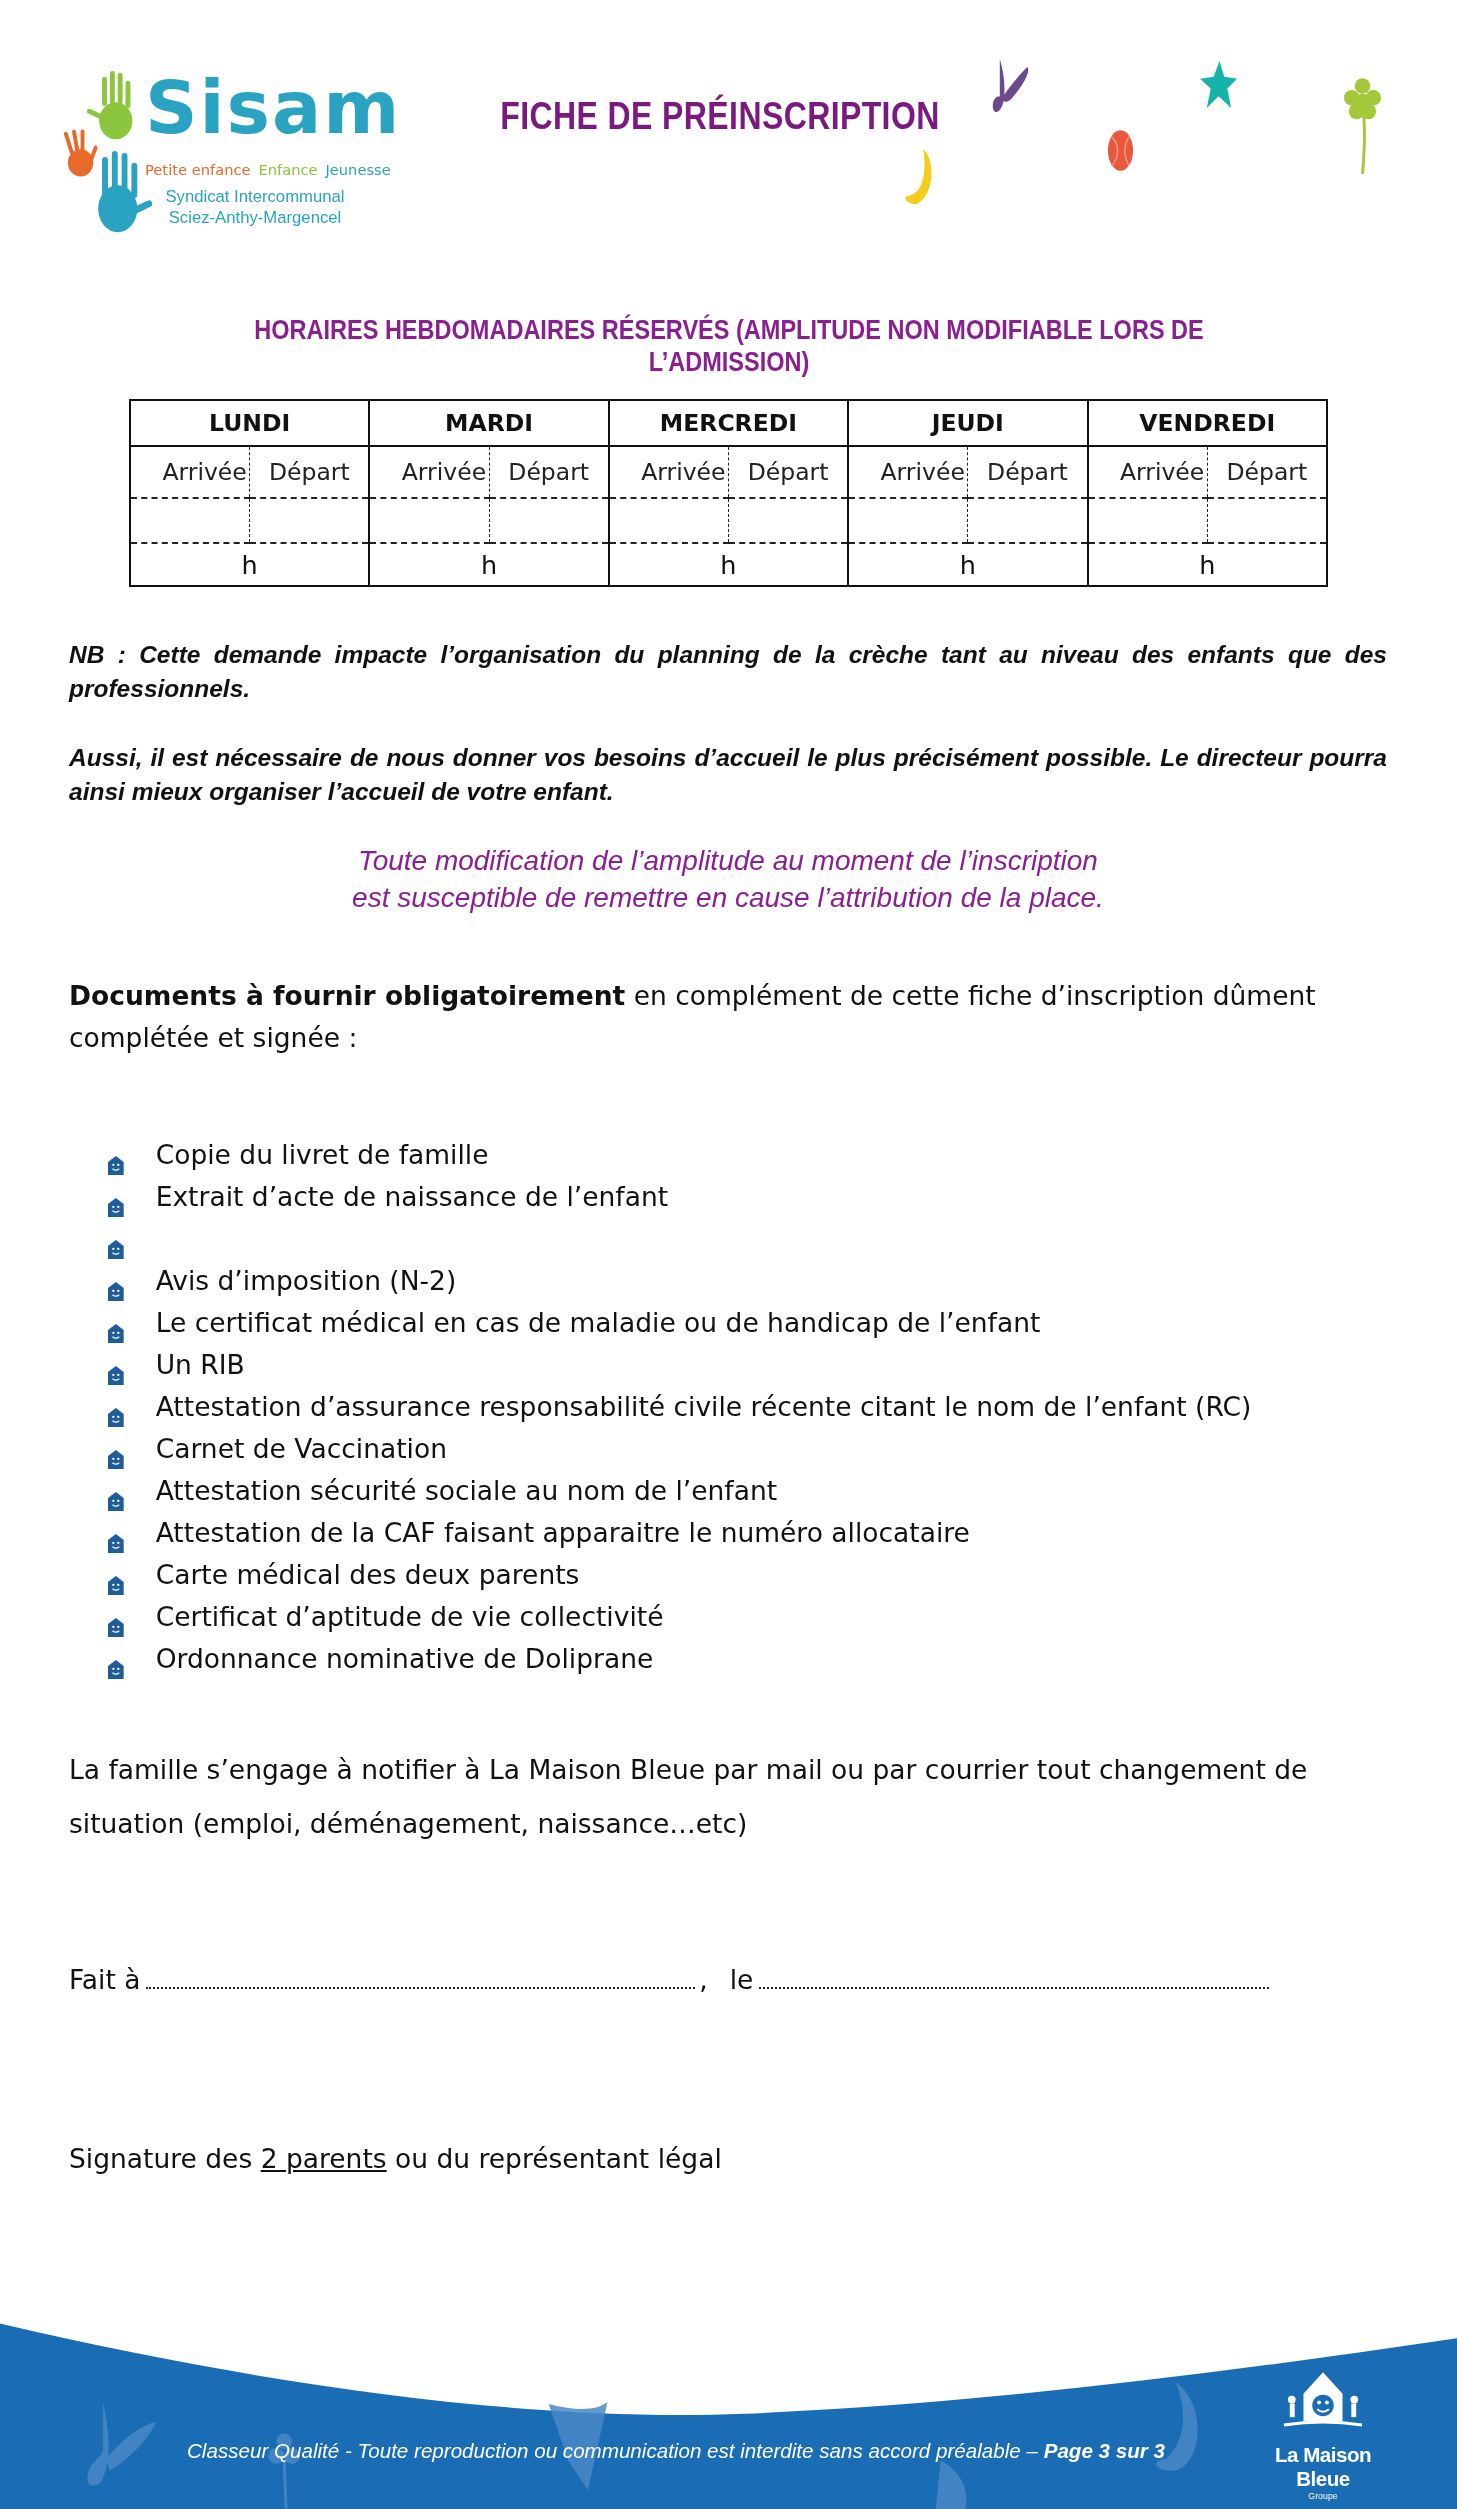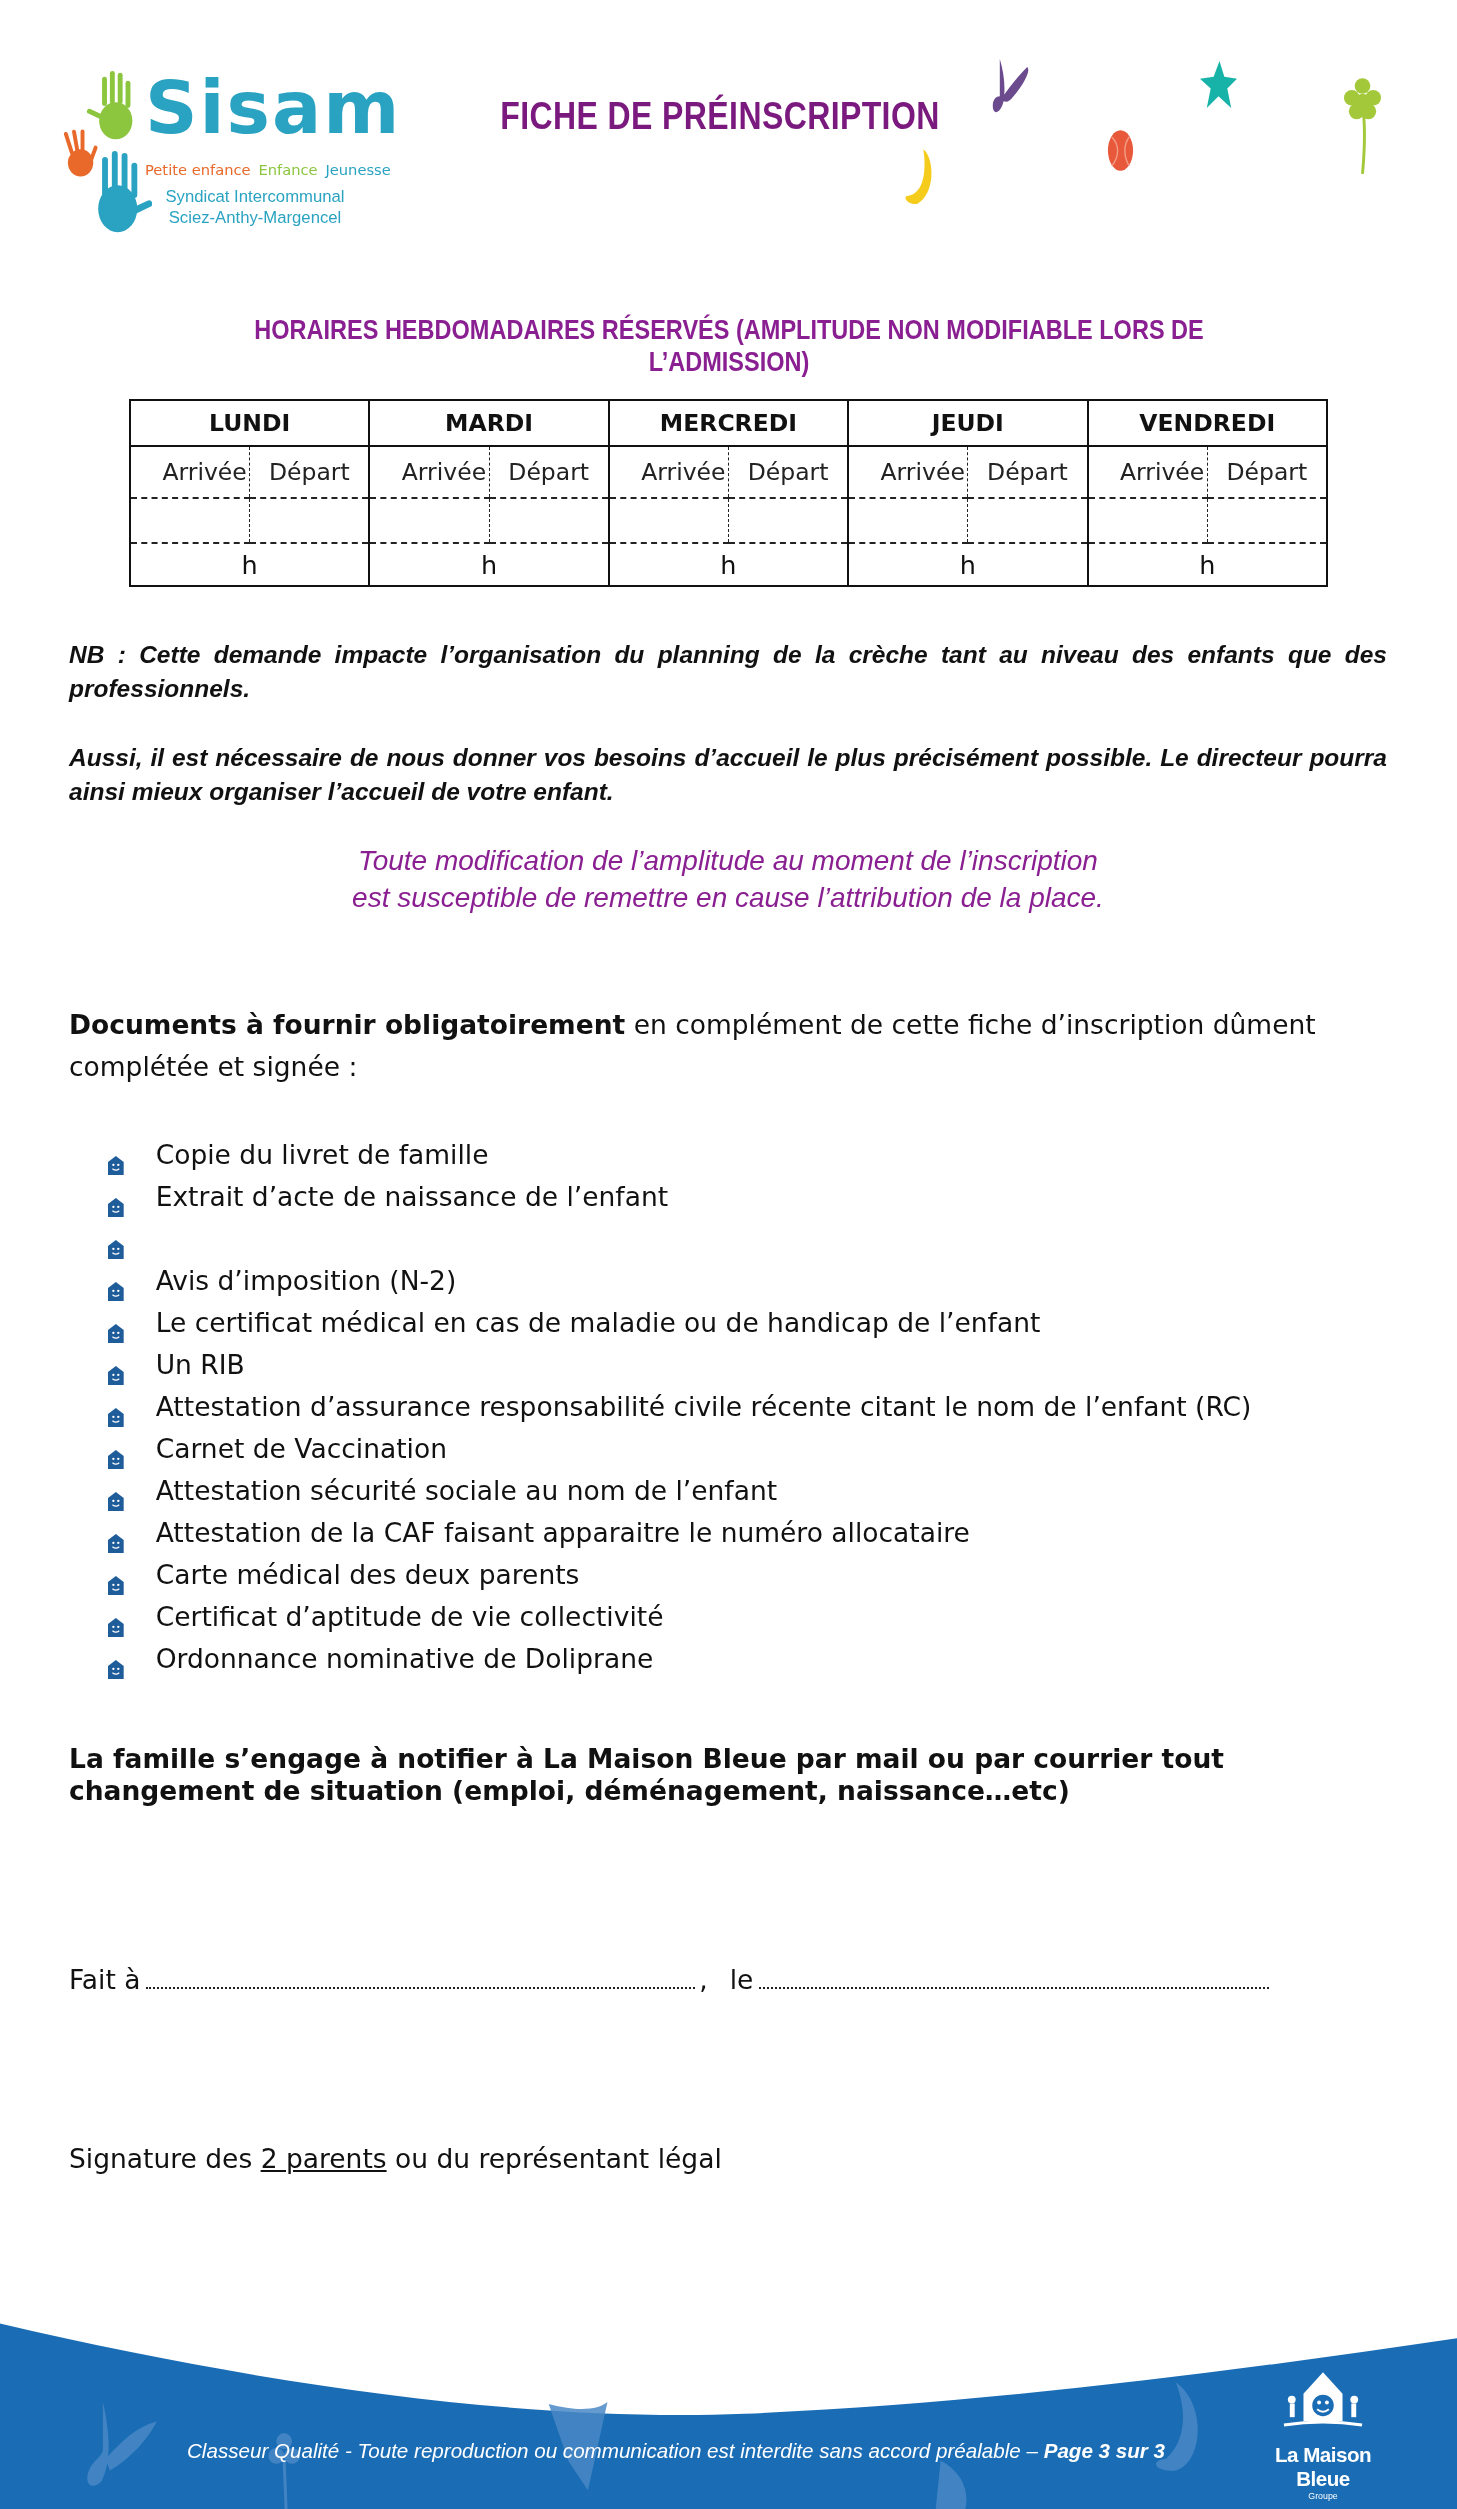--- a/index.html
+++ b/index.html
@@ -44,21 +44,21 @@
           font-size:28px; line-height:37px; color:#8a1f92; }
 
   .docs { left:69px; width:1318px; font-family:"DejaVu Sans", sans-serif; font-size:26.5px; line-height:42px; color:#111; }
   .docs b { font-weight:bold; }
 
   ul.doclist { position:absolute; left:108px; top:1134px; margin:0; padding:0; list-style:none;
                font-family:"DejaVu Sans", sans-serif; font-size:26.5px; color:#111; }
   ul.doclist li { height:42px; line-height:42px; display:flex; align-items:center; white-space:nowrap; }
   .bullet { display:inline-block; width:15.7px; height:19.6px; margin-right:32px; position:relative; }
 
-  .engage { left:69px; width:1318px; font-family:"DejaVu Sans", sans-serif; font-weight:bold; font-size:26.5px; line-height:32px; color:#111; }
+  .engage { left:69px; width:1318px; font-family:"DejaVu Sans", sans-serif; font-weight:normal; font-size:26.5px; line-height:54px; color:#111; }
 
   .fait { left:69px; top:1964px; font-family:"DejaVu Sans", sans-serif; font-size:26.5px; color:#111; white-space:nowrap; display:flex; align-items:flex-end; }
   .dots { display:inline-block; border-bottom:2.9px dotted #222; height:0; margin:0 3.9px 5.9px 5.9px; }
 
   .sig { left:69px; top:2143px; font-family:"DejaVu Sans", sans-serif; font-size:26.5px; color:#111; white-space:nowrap; }
   .sig u { text-decoration:underline; }
 
   .footer-text { left:186px; top:2439px; width:980px; text-align:center; font-family:"Liberation Sans", sans-serif; font-style:italic;
                  font-size:20.6px; color:#ffffff; white-space:nowrap; }
   .footer-text b { font-weight:bold; }
@@ -199,21 +199,21 @@
 </div>
 <div class="abs nb" style="top:741px">
   <p>Aussi, il est nécessaire de nous donner vos besoins d’accueil le plus précisément possible. Le directeur pourra ainsi mieux organiser l’accueil de votre enfant.</p>
 </div>
 
 <div class="abs warn" style="top:842px">
   <div>Toute modification de l’amplitude au moment de l’inscription</div>
   <div>est susceptible de remettre en cause l’attribution de la place.</div>
 </div>
 
-<div class="abs docs" style="top:1004px">
+<div class="abs docs" style="top:975px">
   <b>Documents à fournir obligatoirement</b><span> en complément de cette fiche d’inscription dûment complétée et signée :</span>
 </div>
 
 <ul class="doclist" id="doclist">
     <li>
       <span class="bullet"><svg width="15.7" height="19.6" viewBox="0 0 16 20">
           <path d="M8 0 L16 6 L16 20 L0 20 L0 6 Z" fill="#1f5c9a"></path>
           <circle cx="5.5" cy="9" r="1.2" fill="#fff"></circle>
           <circle cx="10.5" cy="9" r="1.2" fill="#fff"></circle>
           <path d="M4.5 13 Q8 16 11.5 13" stroke="#fff" stroke-width="1.2" fill="none"></path>

